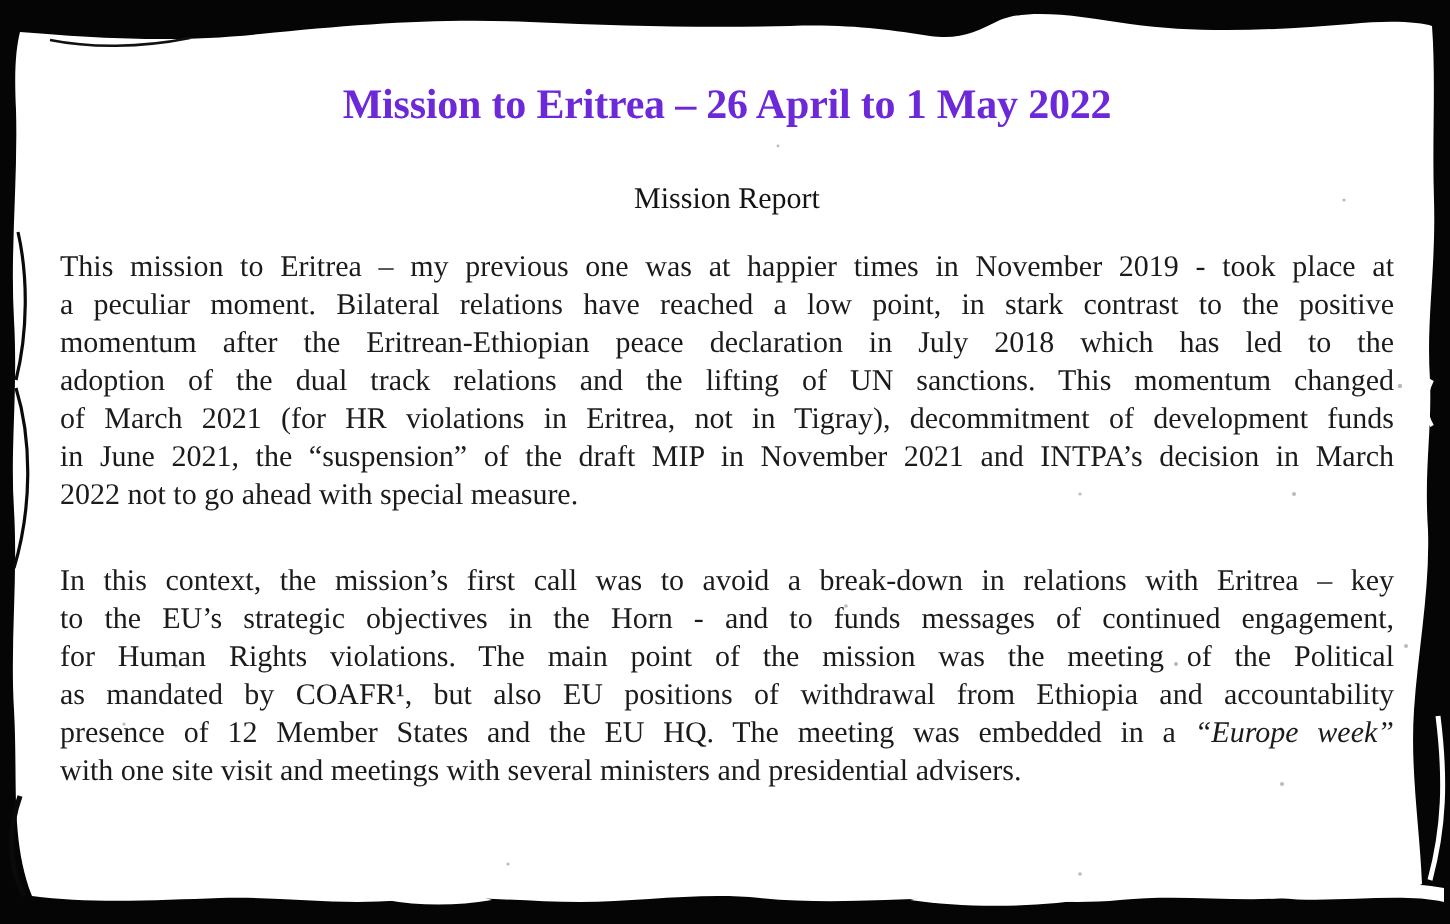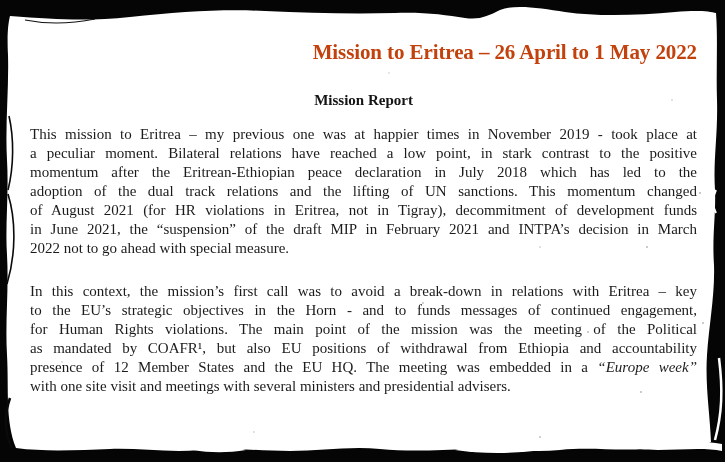--- a/index.html
+++ b/index.html
@@ -8,49 +8,49 @@
     background:#ffffff;
     overflow:hidden;
     position:relative;
     font-family:"Liberation Serif","DejaVu Serif",serif;
     color:#181818;
   }
   .doc{position:absolute;left:30px;right:28px;top:0;}
   .title{
     margin:40px 0 0;
     font-size:21px;line-height:24px;
-    font-weight:700;text-align:right;
-    letter-spacing:-0.1px;color:#c2410c;
+    font-weight:700;text-align:center;
+    letter-spacing:-0.1px;color:#6d28d9;
   }
   .subtitle{
     margin:27px 0 0;
     font-size:15px;line-height:18px;
-    font-weight:700;text-align:center;color:#141414;
+    font-weight:400;text-align:center;color:#141414;
   }
   .body{margin-top:16px;font-size:15px;color:#1b1b1b;}
   .paragraph{margin:0 0 24px;}
   .line{line-height:19px;}
   .just{text-align:justify;text-align-last:justify;}
   .frame{position:absolute;left:0;top:0;pointer-events:none;}
 </style>
 </head>
 <body>
 
 <div class="page">
   <div class="doc">
     <h1 class="title">Mission to Eritrea – 26 April to 1 May 2022</h1>
     <h2 class="subtitle">Mission Report</h2>
     <div class="body">
         <div class="paragraph">
           <div class="line just"><span>This mission to Eritrea – my previous one was at happier times in November 2019 - took place at</span></div>
           <div class="line just"><span>a peculiar moment. Bilateral relations have reached a low point, in stark contrast to the positive</span></div>
           <div class="line just"><span>momentum after the Eritrean-Ethiopian peace declaration in July 2018 which has led to the</span></div>
           <div class="line just"><span>adoption of the dual track relations and the lifting of UN sanctions. This momentum changed</span></div>
-          <div class="line just"><span>of August 2021 (for HR violations in Eritrea, not in Tigray), decommitment of development funds</span></div>
-          <div class="line just"><span>in June 2021, the “suspension” of the draft MIP in February 2021 and INTPA’s decision in March</span></div>
+          <div class="line just"><span>of March 2021 (for HR violations in Eritrea, not in Tigray), decommitment of development funds</span></div>
+          <div class="line just"><span>in June 2021, the “suspension” of the draft MIP in November 2021 and INTPA’s decision in March</span></div>
           <div class="line"><span>2022 not to go ahead with special measure.</span></div>
         </div>
         <div class="paragraph">
           <div class="line just"><span>In this context, the mission’s first call was to avoid a break-down in relations with Eritrea – key</span></div>
           <div class="line just"><span>to the EU’s strategic objectives in the Horn - and to funds messages of continued engagement,</span></div>
           <div class="line just"><span>for Human Rights violations. The main point of the mission was the meeting of the Political</span></div>
           <div class="line just"><span>as mandated by COAFR¹, but also EU positions of withdrawal from Ethiopia and accountability</span></div>
           <div class="line just"><span>presence of 12 Member States and the EU HQ. The meeting was embedded in a </span><i>“Europe week”</i></div>
           <div class="line"><span>with one site visit and meetings with several ministers and presidential advisers.</span></div>
         </div>

